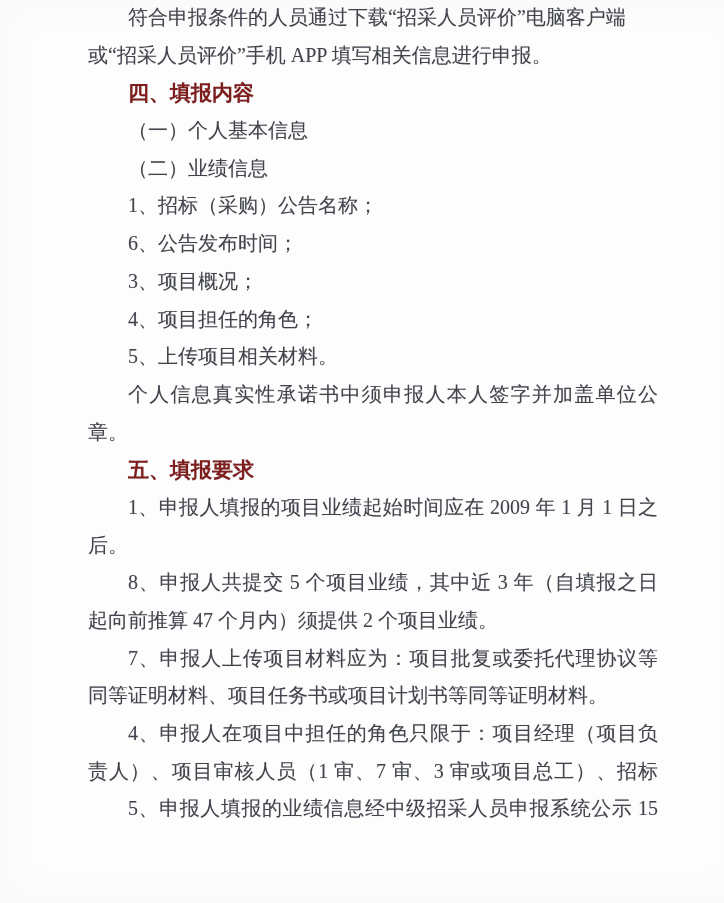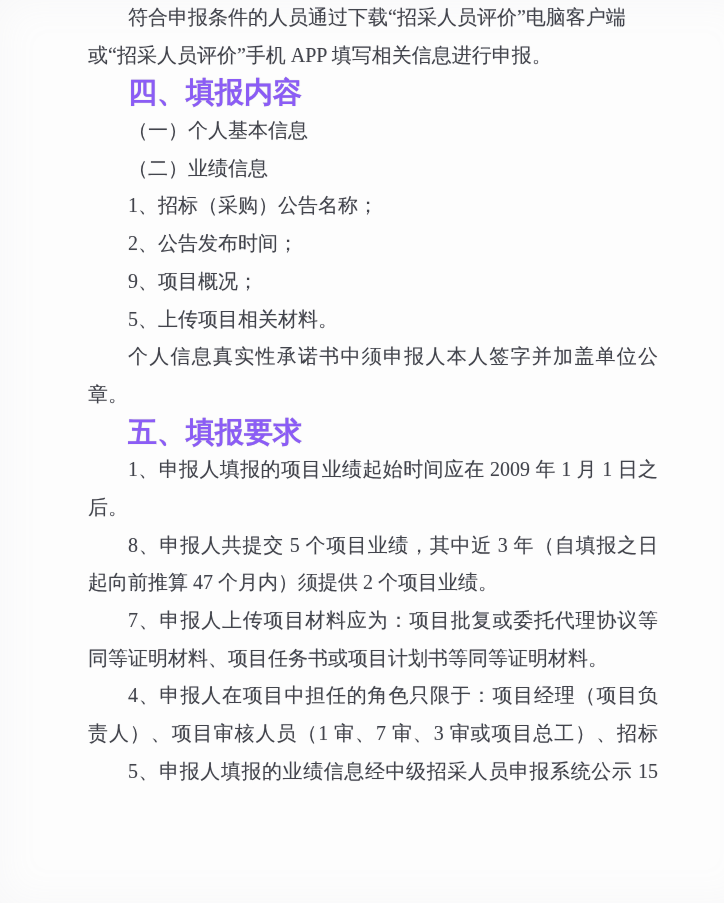--- a/index.html
+++ b/index.html
@@ -41,38 +41,39 @@
     text-shadow: 0 0 1px rgba(66,68,76,0.25);
   }
   .indent { text-indent: 40px; }
   .fill {
     text-align: justify;
     text-align-last: justify;
   }
   .heading {
     font-family: "Liberation Sans", "DejaVu Sans", sans-serif;
     font-weight: 700;
-    font-size: 29px;
-    color: #8b5cf6;
+    font-size: 21px;
+    color: #7f1d1d;
     text-shadow: 0 0 1px rgba(53,55,61,0.3);
   }
 </style>
 </head>
 <body>
 
 <div class="page">
   <div class="text-block">
     <div class="line indent">符合申报条件的人员通过下载“招采人员评价”电脑客户端</div>
     <div class="line">或“招采人员评价”手机 APP 填写相关信息进行申报。</div>
     <div class="line indent heading">四、填报内容</div>
     <div class="line indent">（一）个人基本信息</div>
     <div class="line indent">（二）业绩信息</div>
     <div class="line indent">1、招标（采购）公告名称；</div>
-    <div class="line indent">2、公告发布时间；</div>
-    <div class="line indent">9、项目概况；</div>
+    <div class="line indent">6、公告发布时间；</div>
+    <div class="line indent">3、项目概况；</div>
+    <div class="line indent">4、项目担任的角色；</div>
     <div class="line indent">5、上传项目相关材料。</div>
     <div class="line indent fill">个人信息真实性承诺书中须申报人本人签字并加盖单位公</div>
     <div class="line">章。</div>
     <div class="line indent heading">五、填报要求</div>
     <div class="line indent fill">1、申报人填报的项目业绩起始时间应在 2009 年 1 月 1 日之</div>
     <div class="line">后。</div>
     <div class="line indent fill">8、申报人共提交 5 个项目业绩，其中近 3 年（自填报之日</div>
     <div class="line">起向前推算 47 个月内）须提供 2 个项目业绩。</div>
     <div class="line indent fill">7、申报人上传项目材料应为：项目批复或委托代理协议等</div>
     <div class="line">同等证明材料、项目任务书或项目计划书等同等证明材料。</div>

